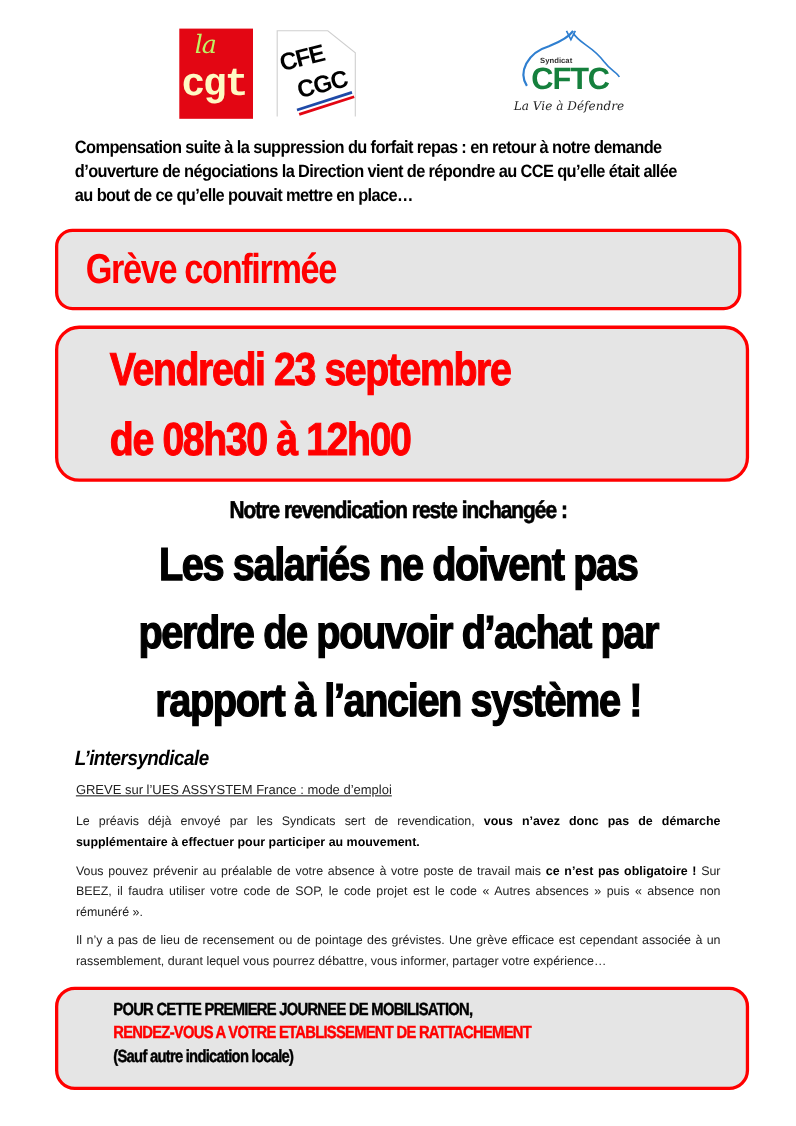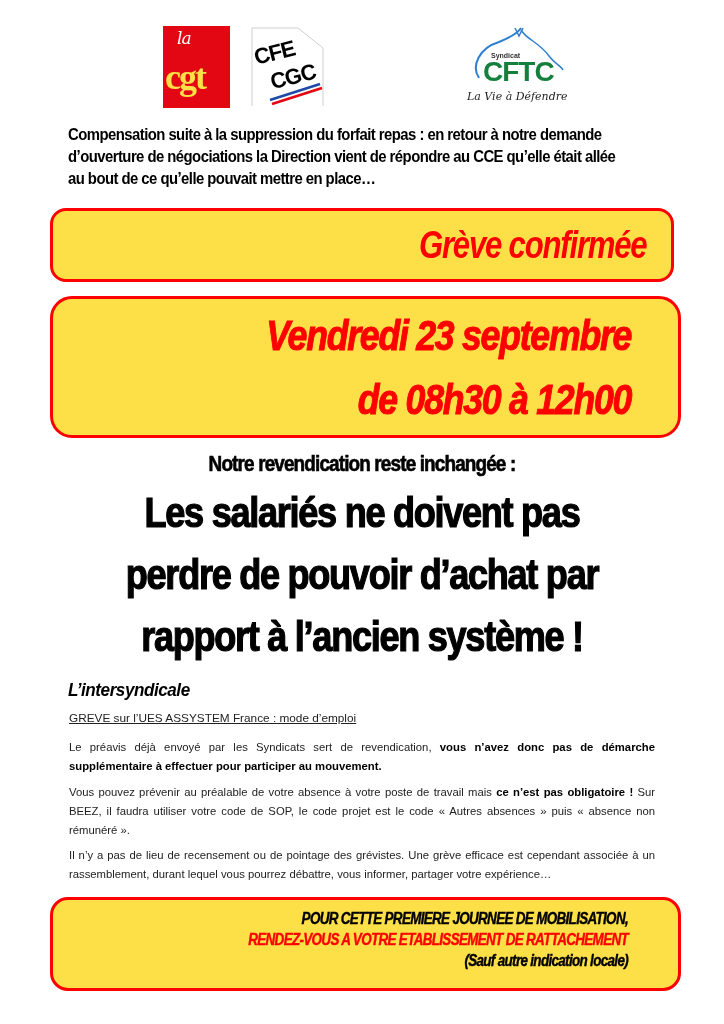--- a/index.html
+++ b/index.html
@@ -3,22 +3,22 @@
 <meta charset="utf-8">
 <style>
   html, body { margin: 0; padding: 0; background: #ffffff; }
   body { width: 724px; height: 1024px; position: relative; overflow: hidden; font-family: "Liberation Sans", sans-serif; color: #000; }
 
   .logos { position: absolute; top: 26px; left: 0; width: 724px; height: 84px; }
   .logo { position: absolute; top: 0; }
 
   
   .logo-cgt { left: 163px; width: 67px; height: 82px; background: #e30613; }
-  .logo-cgt .la { position: absolute; left: 14px; top: 2px; font-family: "DejaVu Serif", serif; font-style: italic; font-size: 17px; color: #ffffff; letter-spacing: -1px; }
-  .logo-cgt .cgt { position: absolute; left: 2px; top: 30px; font-family: Liberation Serif, serif; font-weight: bold; font-size: 36px; color: #fde047; letter-spacing: -2px; }
+  .logo-cgt .la { position: absolute; left: 14px; top: 2px; font-family: "DejaVu Serif", serif; font-style: italic; font-size: 23px; color: #bef264; letter-spacing: -1px; }
+  .logo-cgt .cgt { position: absolute; left: 2px; top: 30px; font-family: Liberation Mono, monospace; font-weight: bold; font-size: 36px; color: #fef9c3; letter-spacing: -2px; }
 
   
   .logo-cfe { left: 250px; width: 75px; height: 82px; background: #fff; }
   .logo-cfe .house { position: absolute; left: 0; top: 0; width: 75px; height: 82px; }
   .logo-cfe .l1 { position: absolute; left: 4px; top: 14px; font-weight: bold; font-size: 22px; transform: rotate(-14deg); letter-spacing: -1px; }
   .logo-cfe .l2 { position: absolute; left: 20px; top: 38px; font-weight: bold; font-size: 22px; transform: rotate(-14deg); letter-spacing: -1px; }
 
   
   .logo-fo { left: 345px; width: 100px; height: 84px; }
   .logo-fo .fo { position: absolute; left: 2px; top: -8px; font-family: "Liberation Sans", sans-serif; font-weight: bold; font-style: italic; font-size: 70px; color: #e30613; letter-spacing: -6px; }
@@ -27,21 +27,21 @@
 
   
   .logo-cftc { left: 465px; width: 100px; height: 82px; }
   .logo-cftc svg { position: absolute; left: 0; top: 0; }
   .logo-cftc .syn { position: absolute; left: 26px; top: 26px; font-size: 7px; font-weight: bold; color: #333; }
   .logo-cftc .name { position: absolute; left: 18px; top: 30px; font-size: 28px; font-weight: bold; color: #15803d; letter-spacing: -1px; }
   .logo-cftc .motto { position: absolute; left: 2px; top: 64px; font-family: "DejaVu Serif", serif; font-style: italic; font-size: 11px; color: #222; white-space: nowrap; }
 
   .intro { position: absolute; left: 68px; top: 123px; width: 600px; font-family: "Liberation Sans", sans-serif; font-weight: bold; font-size: 16.2px; line-height: 22px; letter-spacing: -0.6px; transform: scaleX(0.92); transform-origin: left top; }
 
-  .box { position: absolute; background: #fde047; border: 3.5px solid #ff0000; border-radius: 16px; box-sizing: border-box; text-align: right; font-style: italic; }
+  .box { position: absolute; background: #e5e5e5; border: 3.5px solid #ff0000; border-radius: 16px; box-sizing: border-box; text-align: left; }
   .box1 { left: 50px; top: 208px; width: 624px; height: 74px; }
   .box2 { left: 50px; top: 296px; width: 631px; height: 142px; border-radius: 22px; }
   .box3 { left: 50px; top: 897px; width: 631px; height: 94px; border-radius: 18px; }
 
   .red-title { color: #ff0000; font-weight: bold; font-family: "Liberation Sans", sans-serif; }
   .box1 .red-title { font-size: 38px; line-height: 68px; letter-spacing: -1.5px; transform: scaleX(0.82); display: inline-block; }
   .box2 .red-title { font-size: 42px; line-height: 64px; letter-spacing: -1.5px; transform: scaleX(0.85); display: block; -webkit-text-stroke: 1px #ff0000; }
   .box2 .line1 { margin-top: 5px; }
 
   .claim-head { position: absolute; left: 0; width: 724px; top: 451px; text-align: center; font-weight: bold; font-size: 22px; letter-spacing: -1px; transform: scaleX(0.86); -webkit-text-stroke: 0.6px #000; }

